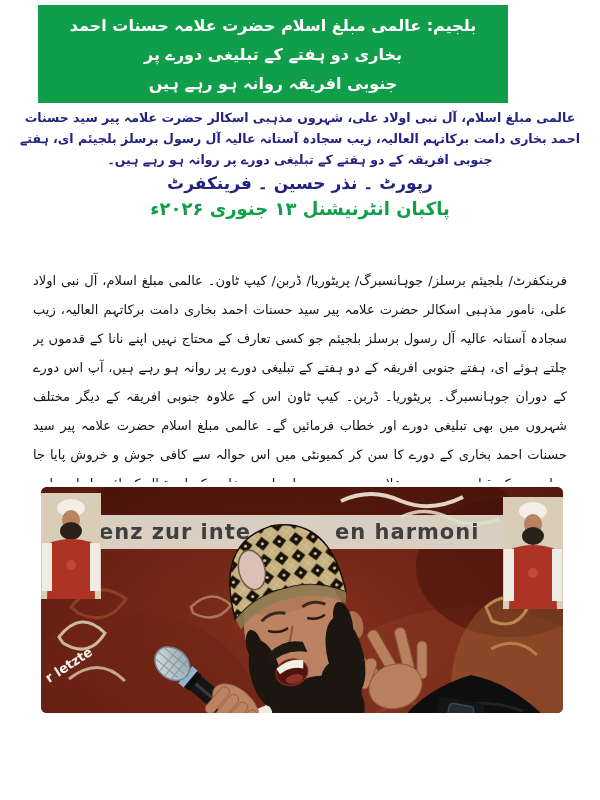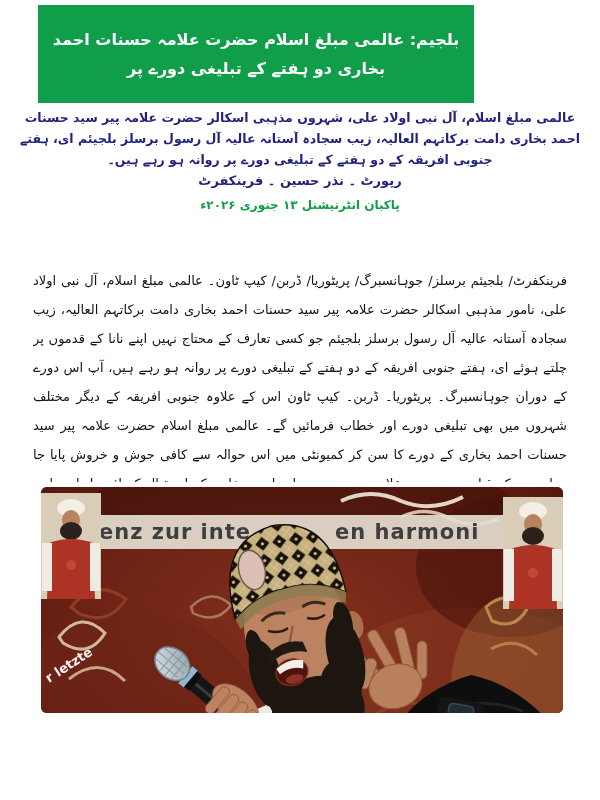--- a/index.html
+++ b/index.html
@@ -4,55 +4,56 @@
 <style>
   :root{
     --green:#109e4a; --navy:#23237f; --body-ink:#141414; --page-bg:#ffffff;
   }
   html,body{margin:0;padding:0;}
   body{
     width:600px;height:800px;background:var(--page-bg);
     font-family:"DejaVu Sans",sans-serif;position:relative;overflow:hidden;
   }
   .headline-banner{
-    position:absolute;left:38px;top:5px;width:436px;height:98px;
+    position:absolute;left:38px;top:5px;width:470px;height:98px;
     background:var(--green);color:#fff;display:flex;flex-direction:column;
     justify-content:center;align-items:center;text-align:center;
     font-weight:bold;font-size:16px;line-height:29px;direction:rtl;
     padding:0 10px;box-sizing:border-box;overflow:hidden;
   }
   .subheadline{
     position:absolute;left:20px;top:107px;width:560px;max-height:64px;
     overflow:hidden;text-align:center;direction:rtl;
     color:var(--navy);font-weight:bold;font-size:12.5px;line-height:21px;
   }
   .byline{
     position:absolute;left:0;top:173px;width:600px;text-align:center;
-    direction:rtl;color:var(--navy);font-weight:bold;font-size:13px;
+    direction:rtl;color:var(--navy);font-weight:bold;font-size:17px;
   }
   .dateline{
     position:absolute;left:0;top:198px;width:600px;text-align:center;
-    direction:rtl;color:var(--green);font-weight:bold;font-size:12px;
+    direction:rtl;color:var(--green);font-weight:bold;font-size:18px;
   }
   .article-body{
     position:absolute;left:33px;top:266px;width:534px;height:216px;
     overflow:hidden;direction:rtl;text-align:justify;
     color:var(--body-ink);font-size:13px;line-height:29px;
   }
   .article-photo{
     position:absolute;left:41px;top:487px;width:522px;height:226px;
     border-radius:6px;overflow:hidden;background:#5a1d13;
   }
   .article-photo svg{display:block;}
 </style>
 </head>
 <body>
 
 <div class="headline-banner">
   <div>بلجیم: عالمی مبلغ اسلام حضرت علامہ حسنات احمد بخاری دو ہفتے کے تبلیغی دورے پر</div>
+  <div>جنوبی افریقہ روانہ ہو رہے ہیں</div>
 </div>
 
 <div class="subheadline">عالمی مبلغ اسلام، آل نبی اولاد علی، شہروں مذہبی اسکالر حضرت علامہ پیر سید حسنات احمد بخاری دامت برکاتہم العالیہ، زیب سجادہ آستانہ عالیہ آل رسول برسلز بلجیئم ای، ہفتے جنوبی افریقہ کے دو ہفتے کے تبلیغی دورے پر روانہ ہو رہے ہیں۔</div>
 <div class="byline">رپورٹ ۔ نذر حسین ۔ فرینکفرٹ</div>
 <div class="dateline">پاکبان انٹرنیشنل ۱۳ جنوری ۲۰۲۶ء</div>
 <div class="article-body">فرینکفرٹ/ بلجیئم برسلز/ جوہانسبرگ/ پریٹوریا/ ڈربن/ کیپ ٹاون۔ عالمی مبلغ اسلام، آل نبی اولاد علی، نامور مذہبی اسکالر حضرت علامہ پیر سید حسنات احمد بخاری دامت برکاتہم العالیہ، زیب سجادہ آستانہ عالیہ آل رسول برسلز بلجیئم جو کسی تعارف کے محتاج نہیں اپنے نانا کے قدموں پر چلتے ہوئے ای، ہفتے جنوبی افریقہ کے دو ہفتے کے تبلیغی دورے پر روانہ ہو رہے ہیں، آپ اس دورے کے دوران جوہانسبرگ۔ پریٹوریا۔ ڈربن۔ کیپ ٹاون اس کے علاوہ جنوبی افریقہ کے دیگر مختلف شہروں میں بھی تبلیغی دورے اور خطاب فرمائیں گے۔ عالمی مبلغ اسلام حضرت علامہ پیر سید حسنات احمد بخاری کے دورے کا سن کر کمیونٹی میں اس حوالہ سے کافی جوش و خروش پایا جا رہا ہے جبکہ قبلہ پیر حضرت علامہ پیر سید حسنات احمد بخاری کے استقبال کے لئے تیاریاں جاری ہیں، کمیونٹی کے مطابق آپ کا پر جوش استقبال کیا جائے گا۔</div>
 
 <div class="article-photo">
 <svg width="522" height="301" viewBox="0 0 522 301" xmlns="http://www.w3.org/2000/svg">
   <defs>

